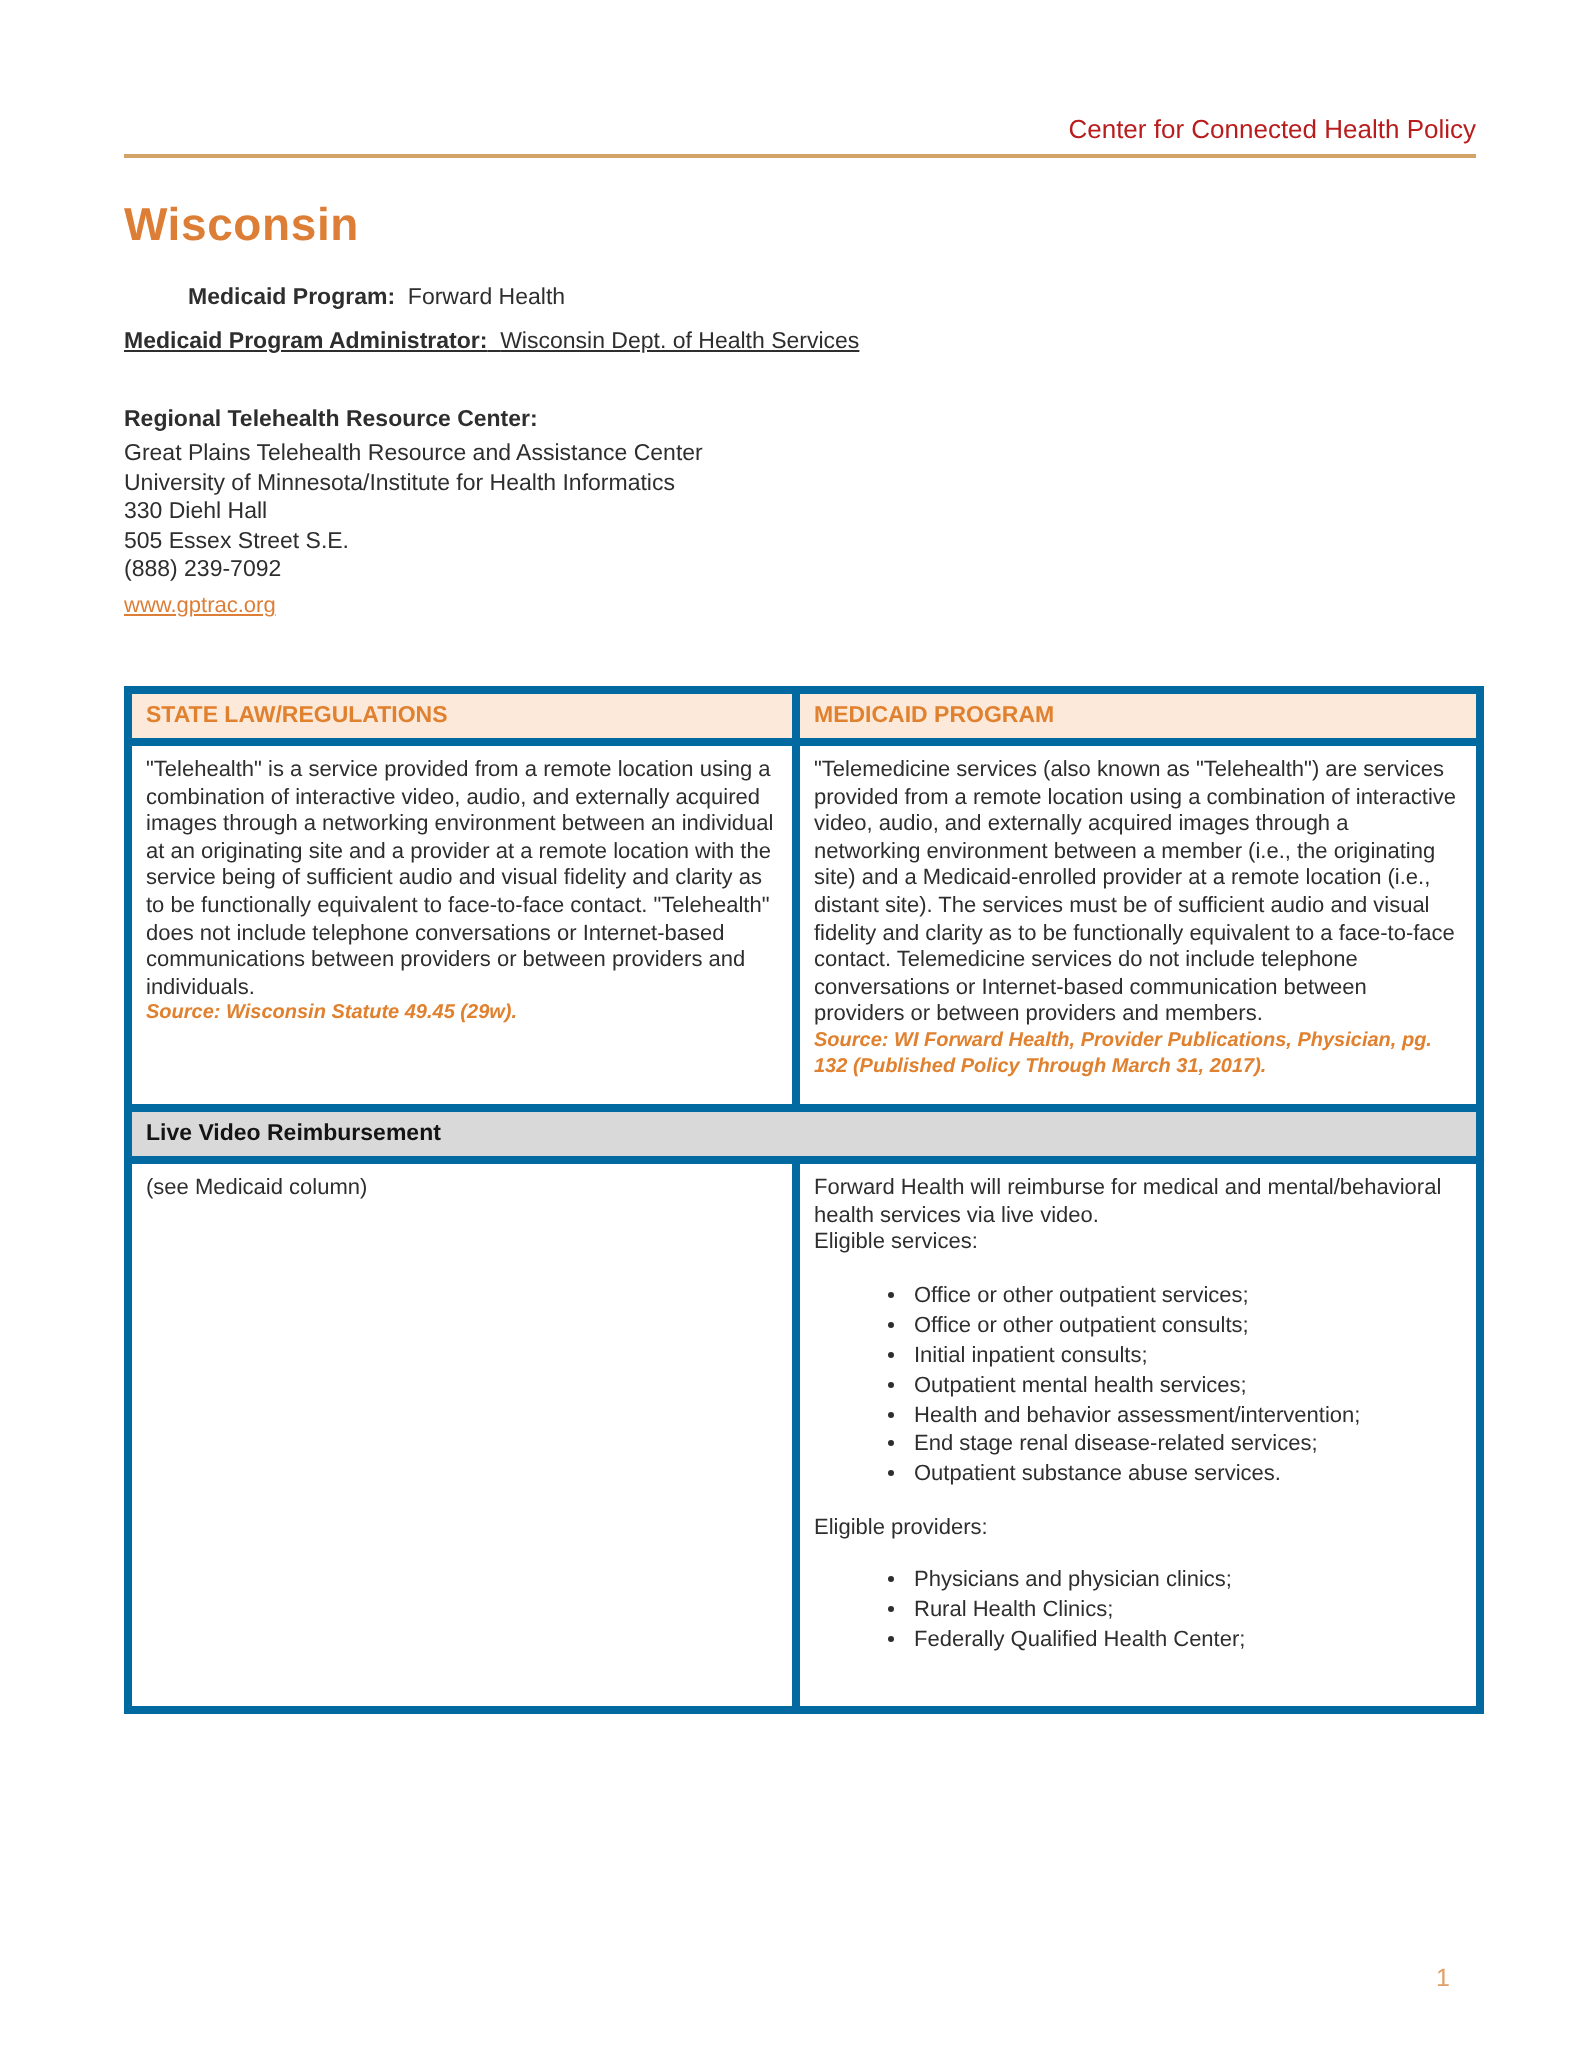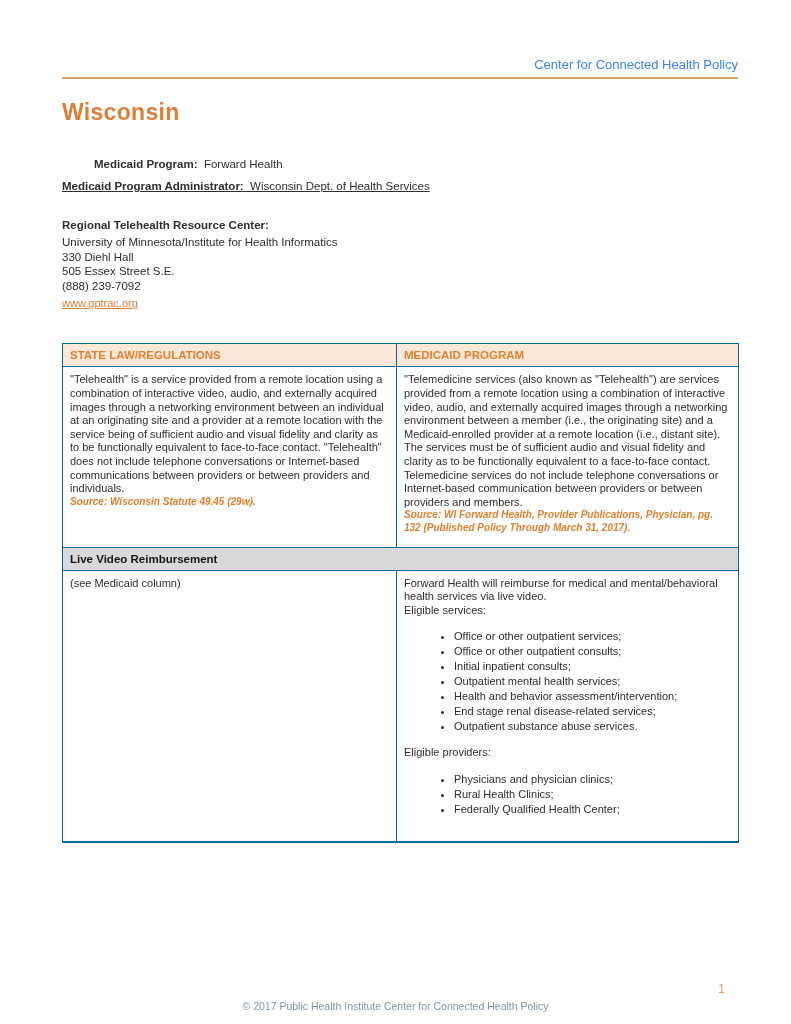--- a/index.html
+++ b/index.html
@@ -12,39 +12,39 @@
     background: #ffffff;
     font-family: "Liberation Sans", "DejaVu Sans", sans-serif;
     color: #2e2e2e;
     overflow: hidden;
     padding: 57px 53px 0 62px;
   }
 
   
   .brand-line {
     text-align: right;
-    color: #3b82f6;
+    color: #b91c1c;
     font-size: 13px;
     padding-bottom: 5px;
     border-bottom: 2px solid #D3A468;
   }
 
   
   .doc-title {
     margin: 20px 0 0 0;
     color: #DD7E37;
     font-size: 23px;
     font-weight: bold;
     letter-spacing: 0.3px;
   }
 
   
   .info-line { font-size: 11.5px; line-height: 14px; }
   .info-line .lbl { font-weight: bold; }
-  .mt-program { margin-top: 31px; padding-left: 32px; }
+  .mt-program { margin-top: 16px; padding-left: 32px; }
   .mt-admin { margin-top: 8px; text-decoration: underline; }
   .mt-rtrc { margin-top: 25px; }
   .address-block { margin-top: 3px; font-size: 11.5px; line-height: 14.6px; }
   .address-block div { min-height: 14.6px; }
   .site-link {
     display: inline-block;
     margin-top: 1px;
     color: #DD7E37;
     font-size: 11px;
     text-decoration: underline;
@@ -53,21 +53,21 @@
 
   
   table.policy-table {
     margin-top: 32px;
     width: 676px;
     border-collapse: collapse;
     table-layout: fixed;
     font-size: 11px;
   }
   table.policy-table, .policy-table th, .policy-table td {
-    border: 1px solid #0369a1;
+    border: 4px solid #0369a1;
   }
   table.policy-table { border-bottom-width: 2px; }
   .policy-table col.c-left  { width: 334px; }
   .policy-table col.c-right { width: 342px; }
   .policy-table th {
     background: #FDE9D9;
     color: #E0812F;
     font-size: 11.5px;
     font-weight: bold;
     text-align: left;
@@ -138,20 +138,21 @@
 
   <div class="info-line mt-admin">
     <span class="lbl">Medicaid Program Administrator:</span>&nbsp;&nbsp;<span>Wisconsin Dept. of Health Services</span>
   </div>
 
   <div class="info-line mt-rtrc">
     <span class="lbl">Regional Telehealth Resource Center:</span>
   </div>
 
   <div class="address-block">
+      <div>Great Plains Telehealth Resource and Assistance Center</div>
       <div>University of Minnesota/Institute for Health Informatics</div>
       <div>330 Diehl Hall</div>
       <div>505 Essex Street S.E.</div>
       <div>(888) 239-7092</div>
     </div>
 
   <a class="site-link">www.gptrac.org</a>
 
   <table class="policy-table">
     <colgroup>
@@ -197,15 +198,14 @@
               <li>Physicians and physician clinics;</li>
               <li>Rural Health Clinics;</li>
               <li>Federally Qualified Health Center;</li>
             </ul>
       </td>
     </tr>
   </tbody>
     </table>
 
   <div class="page-number">1</div>
-  <div class="copyright">© 2017 Public Health Institute Center for Connected Health Policy</div>
 
 </div>
 
 </body></html>

